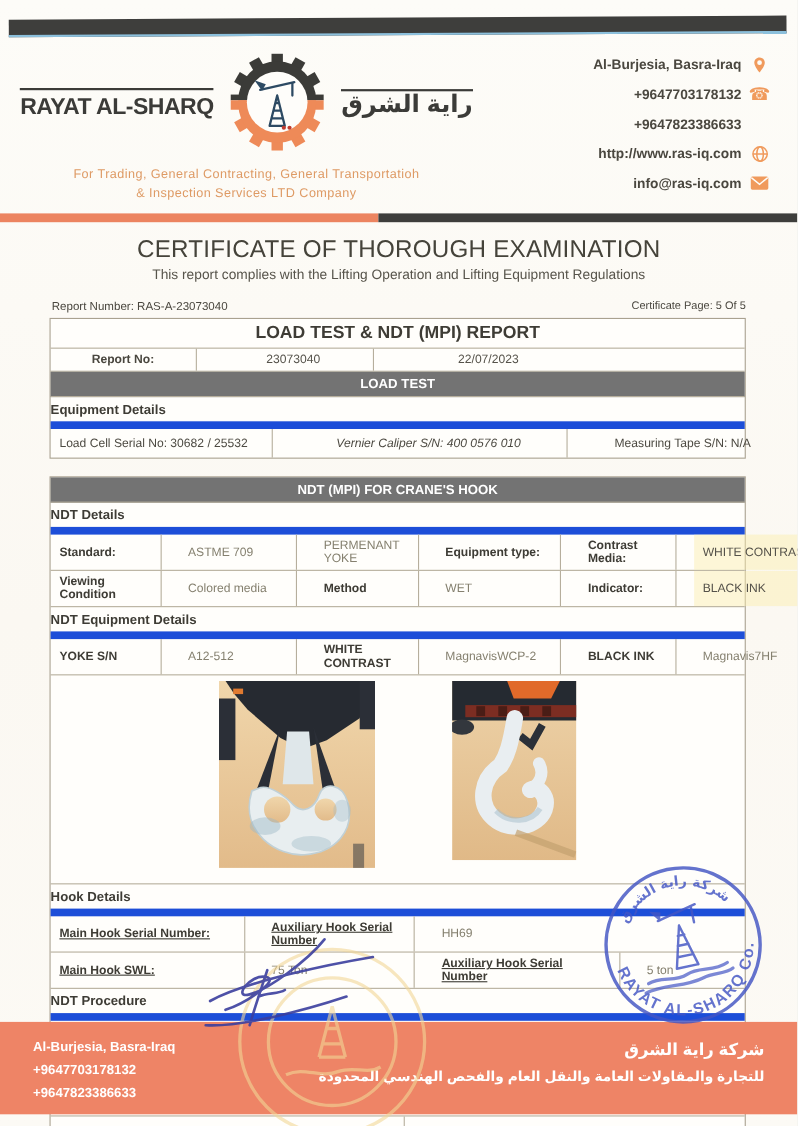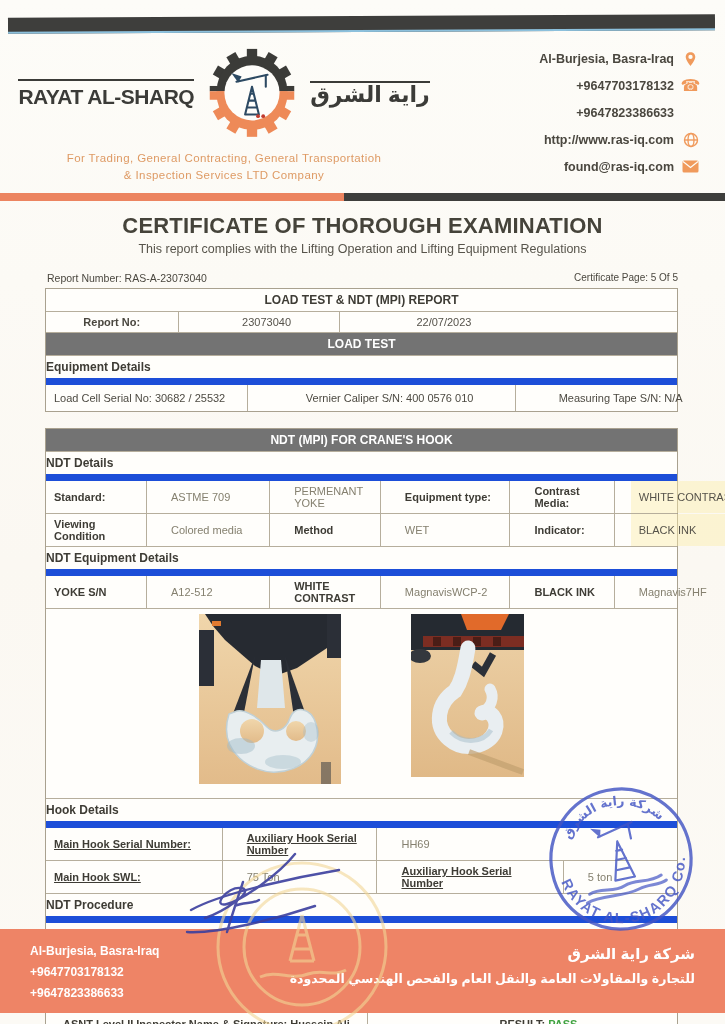--- a/index.html
+++ b/index.html
@@ -20,28 +20,28 @@
   .tagline{margin-top:4px;text-align:center;color:#de9a64;font-size:11.5px;letter-spacing:.4px;line-height:1.45;}
   .contact-col{display:flex;flex-direction:column;align-items:flex-end;gap:10px;margin-top:8px;font-size:12.5px;font-weight:600;color:#4a473f;}
   .contact-line{display:flex;align-items:center;gap:8px;}
   .cicon{width:17px;height:17px;display:inline-flex;align-items:center;justify-content:center;}
   .phone-glyph{color:#f09a5c;font-size:16px;font-family:"DejaVu Sans",sans-serif;line-height:1;}
   
   .divider{display:flex;height:8px;margin:6px 0 0 0;}
   .divider .dv-orange{width:47.5%;background:#ec8460;}
   .divider .dv-dark{flex:1;background:#3e3e3c;}
   
-  .doc-title{margin-top:12px;text-align:center;font-size:22px;font-weight:700;color:#45433a;letter-spacing:.2px;}
+  .doc-title{margin-top:12px;text-align:center;font-size:22px;font-weight:400;color:#45433a;letter-spacing:.2px;}
   .doc-subtitle{margin-top:3px;text-align:center;font-size:12.5px;color:#57544b;}
   
   .meta-row{display:flex;justify-content:space-between;margin:16px 47px 4px 47px;font-size:10.5px;color:#4a473f;}
   .meta-row .right{font-size:10px;}
   
   .tbl{margin:0 47px 0 45px;border:1px solid #a9a18f;background:#fffefb;}
-  .t-title{border-bottom:1px solid #b6ae9c;text-align:center;font-weight:700;font-size:12px;color:#3e3c35;padding:4px 0;}
+  .t-title{border-bottom:1px solid #b6ae9c;text-align:center;font-weight:700;font-size:16px;color:#3e3c35;padding:4px 0;}
   .t-band{background:#737373;color:#fff;text-align:center;font-weight:700;font-size:12px;padding:4px 0;border-bottom:1px solid #b6ae9c;}
   .t-hdr{text-align:left;font-weight:700;font-size:12px;color:#3e3c35;padding:4px 0;border-bottom:7px solid #1d4ed8;}
   .grow{display:grid;border-bottom:1px solid #b6ae9c;gap:16px;}
   .grow:last-child{border-bottom:none;}
   .cell{padding:4px 8px;font-size:11px;border-right:1px solid #b6ae9c;display:flex;align-items:center;}
   .cell:last-child{border-right:none;}
   .lbl{font-weight:700;color:#3e3c35;}
   .val{color:#85806f;}
   .val-dark{color:#55524a;}
   .hl{background:rgba(250,238,170,0.45);}
@@ -167,21 +167,21 @@
         <span>http://www.ras-iq.com</span>
         <span class="cicon">
           <svg width="16" height="16" viewBox="0 0 16 16" fill="none" stroke="#f09a5c" stroke-width="1.4">
               <circle cx="8" cy="8" r="6.5"></circle>
               <ellipse cx="8" cy="8" rx="3" ry="6.5"></ellipse>
               <path d="M1.5 8 H14.5"></path>
             </svg>
         </span>
       </div>
       <div class="contact-line">
-        <span>found@ras-iq.com</span>
+        <span>info@ras-iq.com</span>
         <span class="cicon">
           <svg width="17" height="13" viewBox="0 0 17 13">
               <rect x="0.5" y="0.5" width="16" height="12" rx="1.5" fill="#f09a5c"></rect>
               <path d="M1 1.5 L8.5 7.5 L16 1.5" stroke="#fdfcf8" stroke-width="1.3" fill="none"></path>
             </svg>
         </span>
       </div>
     </div>
   </div>
 
@@ -202,21 +202,21 @@
     <div class="t-title">LOAD TEST &amp; NDT (MPI) REPORT</div>
     <div class="grow cols-report">
       <div class="cell center lbl" style="font-weight:600;color:#4a473f;">Report No:</div>
       <div class="cell center val-dark">23073040</div>
       <div class="cell center val-dark">22/07/2023</div>
     </div>
     <div class="t-band">LOAD TEST</div>
     <div class="t-hdr">Equipment Details</div>
     <div class="grow cols-equip" style="min-height:26px;">
       <div class="cell" style="color:#4d4a42;">Load Cell Serial No: 30682 / 25532</div>
-      <div class="cell center" style="color:#4d4a42;">Vernier Caliper S/N: 400 0576 010</div>
+      <div class="cell center" style="color:#4d4a42;font-style:italic;">Vernier Caliper S/N: 400 0576 010</div>
       <div class="cell center" style="color:#4d4a42;">Measuring Tape S/N: N/A</div>
     </div>
   </div>
 
   <div class="gap16"></div>
 
   <div class="tbl">
     <div class="t-band">NDT (MPI) FOR CRANE'S HOOK</div>
     <div class="t-hdr">NDT Details</div>
 

